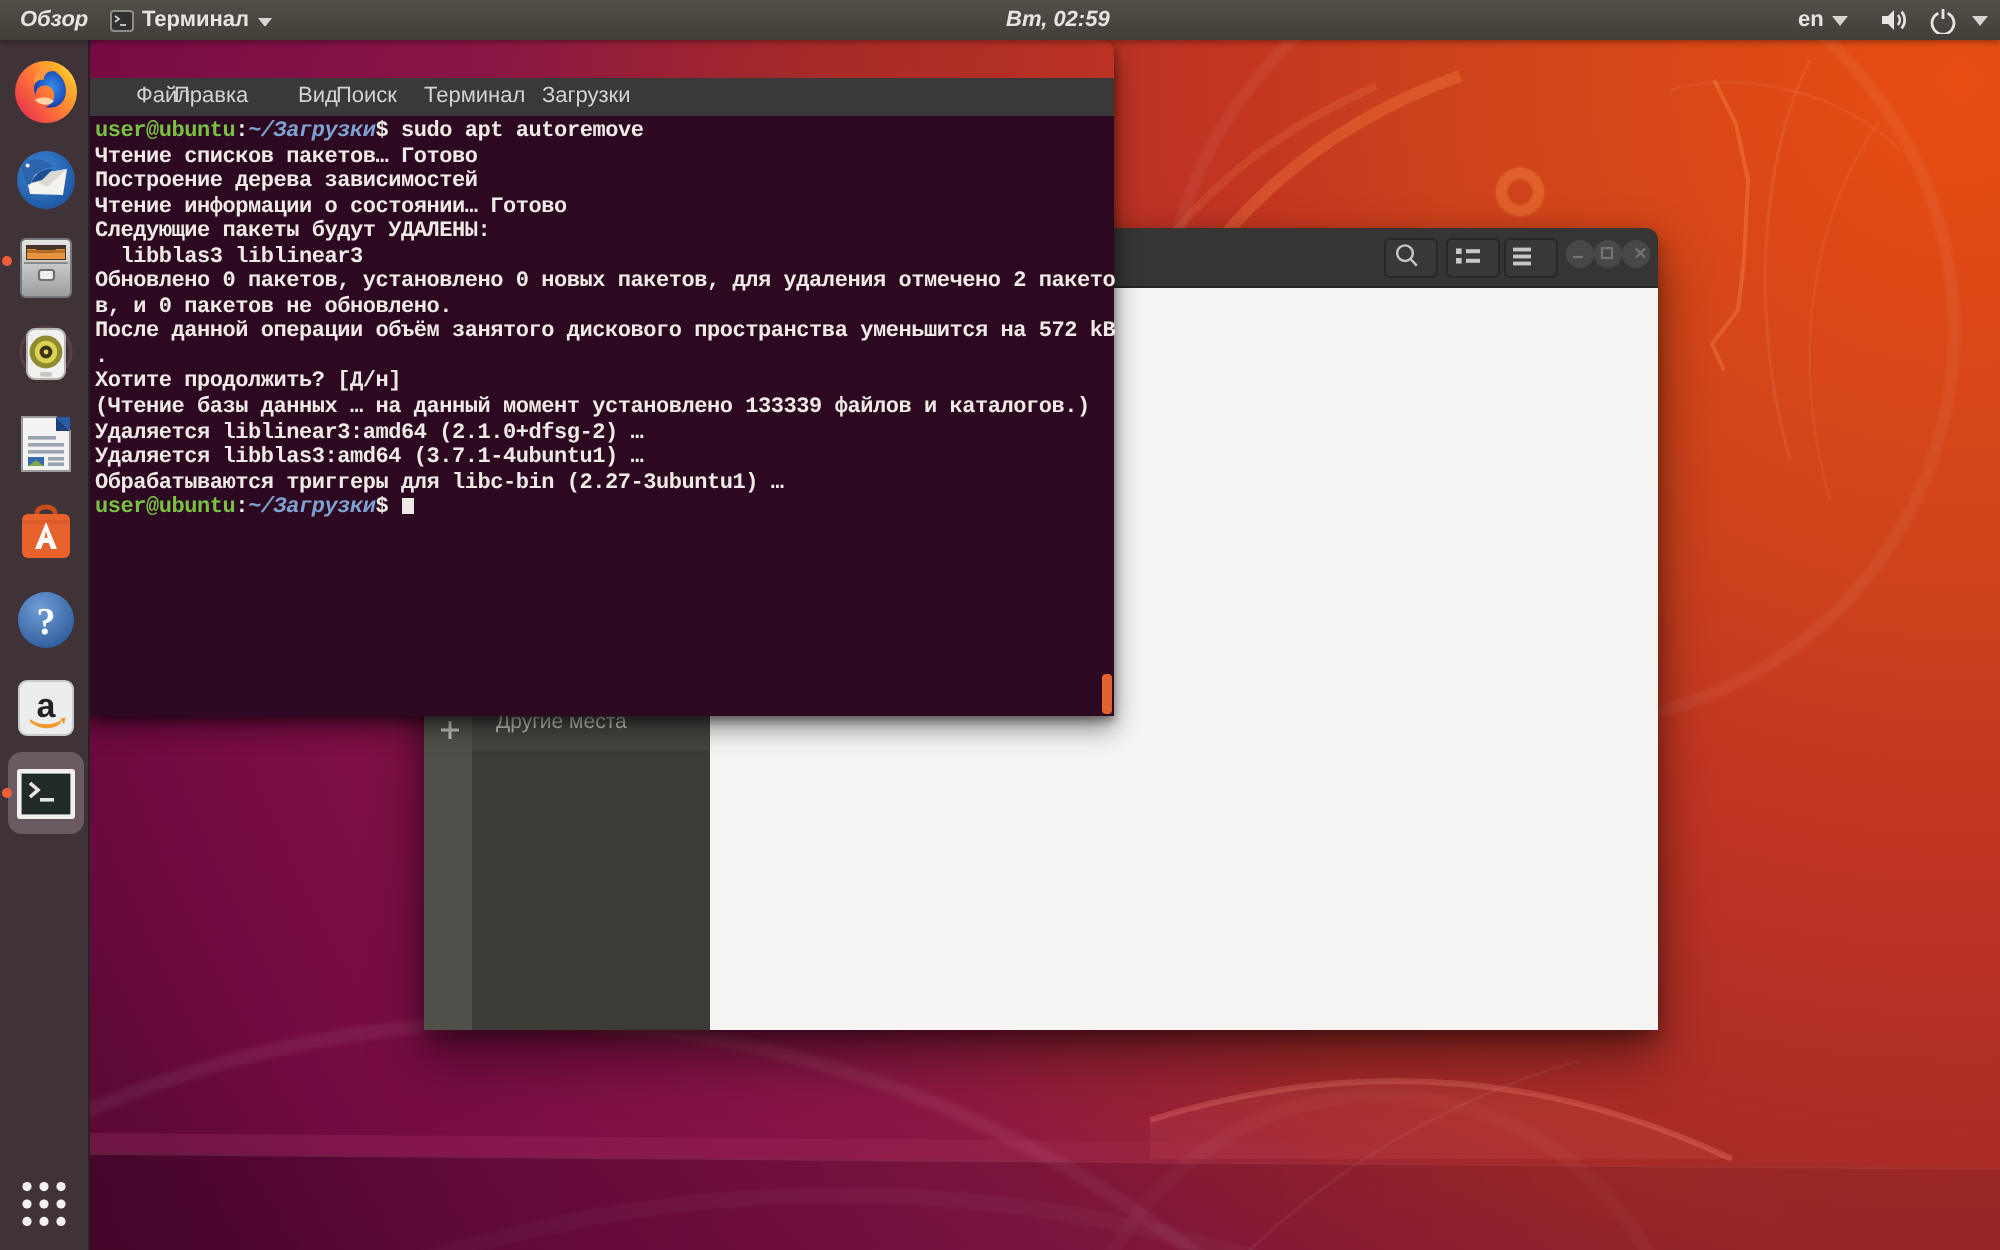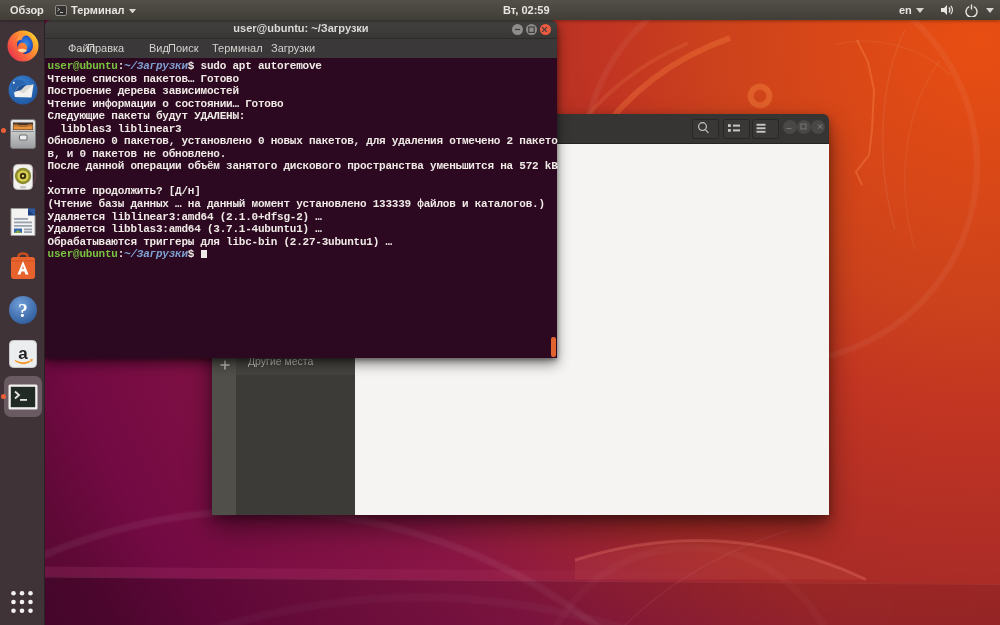--- a/index.html
+++ b/index.html
@@ -107,33 +107,20 @@
   <div class="fside1"></div>
   <div class="fside2"></div>
   <div class="fsel"></div>
   <svg style="position:absolute;left:8px;top:246px;" width="10" height="10" viewBox="0 0 10 10">
     <path d="M5 0.5 L5 9.5 M0.5 5 L9.5 5" stroke="#c6c3be" stroke-width="1.5"></path>
   </svg>
   <div style="position:absolute;left:36px;top:241px;color:#c6c3be;font-size:10.5px;">Другие места</div>
 </div>
 
 <div class="term">
-  <div class="ttitle">
-    <div class="txt">user@ubuntu: ~/Загрузки</div>
-    <div class="tbtn" style="left:467px;background:#8f8d8b;"></div>
-    <div class="tbtn" style="left:481px;background:#8f8d8b;"></div>
-    <div class="tbtn" style="left:495px;background:#ef5b40;"></div>
-    <svg style="position:absolute;left:467px;top:3.5px;" width="40" height="11" viewBox="0 0 40 11">
-      <g stroke="#403e3c" fill="none" stroke-width="1.2">
-        <path d="M3 5.5 L8 5.5"></path>
-        <rect x="16.8" y="3" width="5.4" height="5.4"></rect>
-        <path d="M30.2 3.2 L34.8 7.8 M34.8 3.2 L30.2 7.8"></path>
-      </g>
-    </svg>
-  </div>
   <div class="tmenu">
     <span style="left:8px;margin-left:15px;">Файл</span>
       <span style="left:42px;">Правка</span>
       <span style="left:104px;">Вид</span>
       <span style="left:123px;">Поиск</span>
       <span style="left:167px;">Терминал</span>
       <span style="left:226px;">Загрузки</span>
   </div>
   <div class="tbody">
 <pre><span class="g">user@ubuntu</span>:<span class="b">~/Загрузки</span>$ sudo apt autoremove
@@ -150,31 +137,31 @@
 (Чтение базы данных … на данный момент установлено 133339 файлов и каталогов.)
 Удаляется liblinear3:amd64 (2.1.0+dfsg-2) …
 Удаляется libblas3:amd64 (3.7.1-4ubuntu1) …
 Обрабатываются триггеры для libc-bin (2.27-3ubuntu1) …
 <span class="g">user@ubuntu</span>:<span class="b">~/Загрузки</span>$ <span class="cur"></span></pre>
     <div class="thumb"></div>
   </div>
 </div>
 
 <div class="topbar">
-  <div class="item" style="left:10px;">Обзор</div>
+  <div class="item" style="left:10px;font-style:italic;">Обзор</div>
   <svg class="item" style="left:55px;top:4.5px;" width="12" height="11" viewBox="0 0 12 11">
     <rect x="0.5" y="0.5" width="11" height="10" rx="1.5" fill="#33312f" stroke="#8e8b88" stroke-width="1"></rect>
     <path d="M2.5 3 L4.5 4.5 L2.5 6" stroke="#cfccc9" stroke-width="0.9" fill="none"></path>
     <path d="M5 7.5 L8 7.5" stroke="#cfccc9" stroke-width="0.9"></path>
   </svg>
   <div class="item" style="left:71px;">Терминал</div>
   <svg class="item" style="left:129px;top:8.5px;" width="7" height="4.5" viewBox="0 0 7 4.5">
       <path d="M0 0 L7 0 L3.5 4.5 Z" fill="#d7d4d1"></path>
     </svg>
-  <div class="item" style="left:503px;">Вт, 02:59</div>
+  <div class="item" style="left:503px;font-style:italic;">Вт, 02:59</div>
   <div class="item" style="left:899px;">en</div>
   <svg class="item" style="left:916px;top:8px;" width="8" height="5" viewBox="0 0 8 5">
       <path d="M0 0 L8 0 L4 5 Z" fill="#d7d4d1"></path>
     </svg>
   <svg class="item" style="left:940px;top:4px;" width="14" height="12" viewBox="0 0 14 12">
     <path d="M1 4 L4 4 L7 1 L7 11 L4 8 L1 8 Z" fill="#e7e4e1"></path>
     <path d="M9 3.5 A4 4 0 0 1 9 8.5 M10.8 1.8 A6.5 6.5 0 0 1 10.8 10.2" stroke="#e7e4e1" fill="none" stroke-width="1.3"></path>
   </svg>
   <svg class="item" style="left:965px;top:3.5px;" width="13" height="13" viewBox="0 0 13 13">
     <path d="M4.2 2.6 A5.5 5.5 0 1 0 8.8 2.6" stroke="#e7e4e1" fill="none" stroke-width="1.4"></path>

